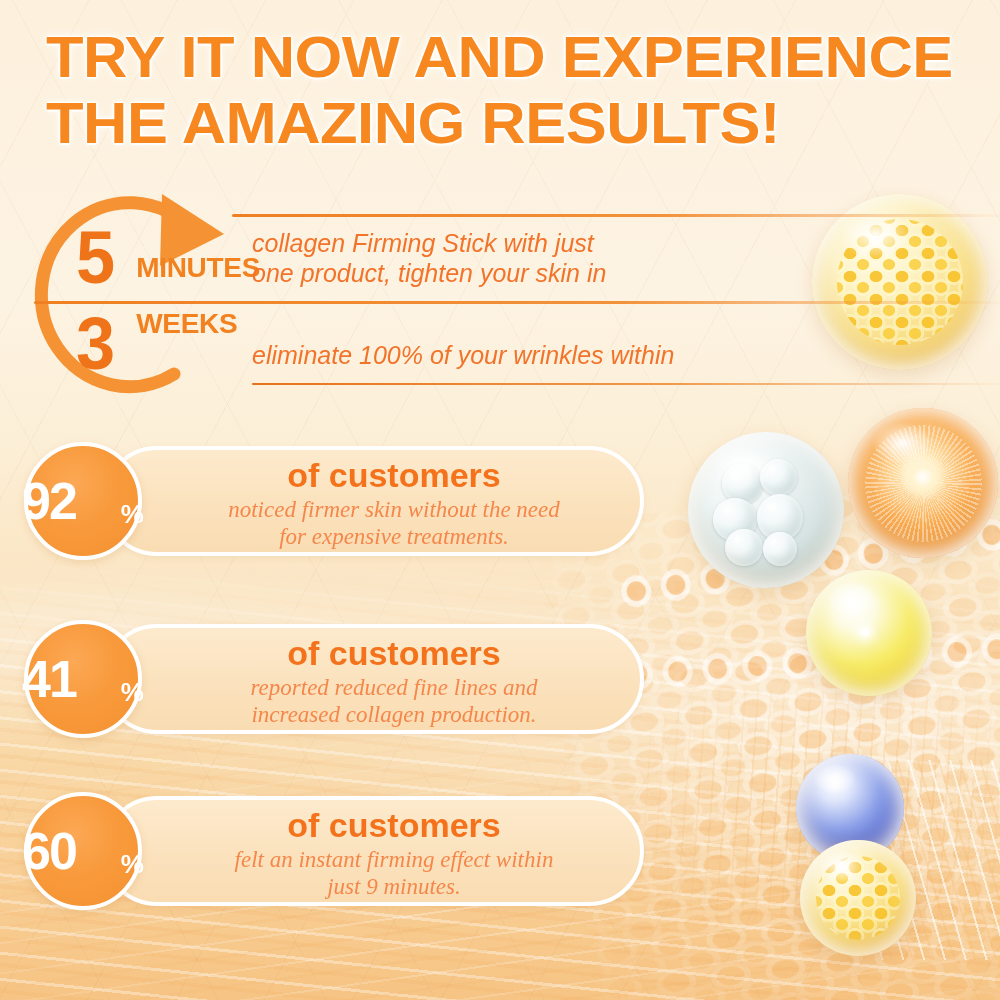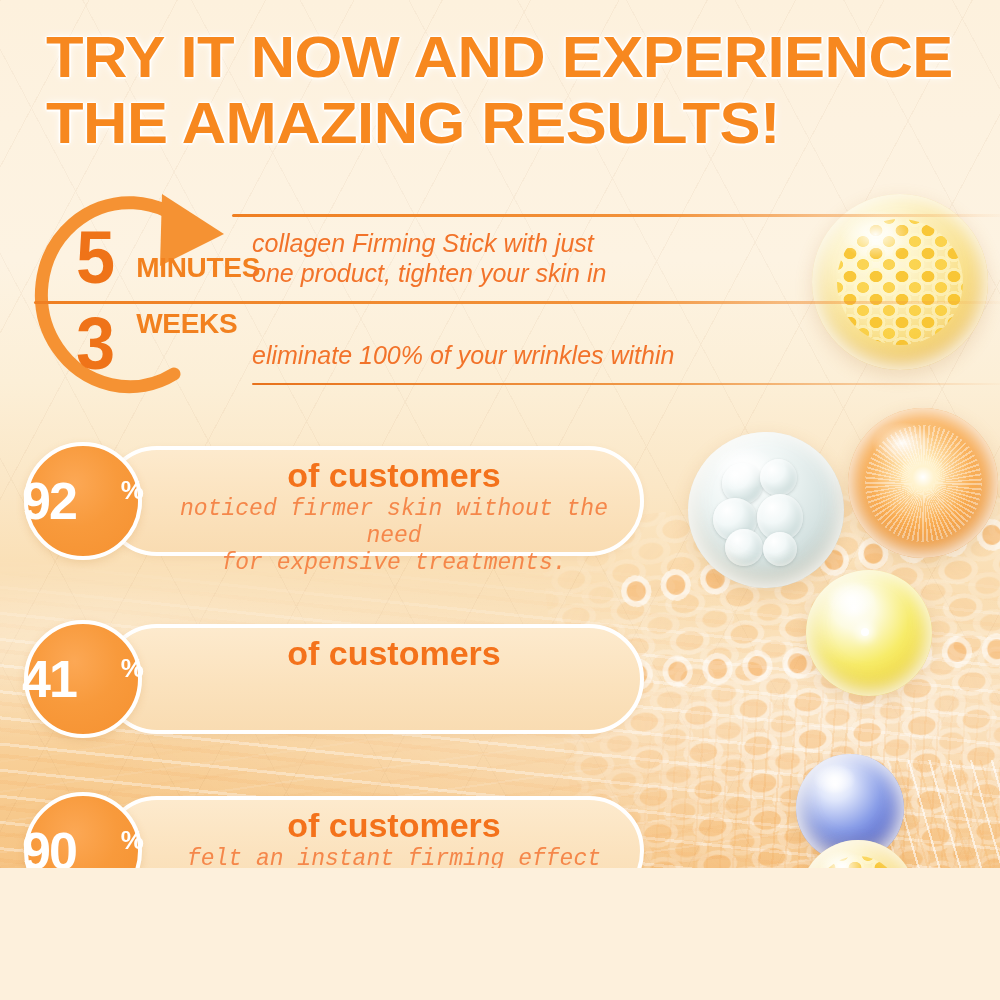--- a/index.html
+++ b/index.html
@@ -2,21 +2,21 @@
 <html><head>
 <meta charset="utf-8">
 <style>
   html,body{margin:0;padding:0;}
   body{
     width:1000px;height:1000px;overflow:hidden;
     font-family:"Liberation Sans", sans-serif;
     background:#fdf0dc;
   }
   #poster{
-    position:relative;width:1000px;height:868px;overflow:hidden;
+    position:relative;width:1000px;height:1000px;overflow:hidden;
     background:
       linear-gradient(180deg,
         #fdf1dd 0%,
         #fdf2e0 14%,
         #fdf3e2 30%,
         #fcefd7 44%,
         #fbe7c6 56%,
         #fadfb5 66%,
         #f9d8a6 76%,
         #f8d099 86%,
@@ -227,37 +227,37 @@
   }
   .stat-badge{
     position:absolute;left:0;top:0;width:118px;height:118px;border-radius:50%;
     background:radial-gradient(circle at 42% 34%, #fca855 0%, #f89a3c 45%, #f59130 100%);
     border:4px solid #ffffff;
     box-sizing:border-box;
     display:flex;align-items:center;justify-content:center;
     box-shadow:0 3px 8px rgba(200,130,50,.20);
     z-index:3;
   }
-  .stat-badge .pct-wrap{display:flex;align-items:flex-start;line-height:1;gap:44px;}
+  .stat-badge .pct-wrap{display:flex;align-items:flex-end;line-height:1;gap:44px;}
   .stat-badge .pct-num{
     font-size:52px;font-weight:700;color:#ffffff;letter-spacing:-2px;
     font-family:"Liberation Sans", sans-serif;
   }
   .stat-badge .pct-sign{
     font-size:26px;font-weight:700;color:#ffffff;margin-top:2px;margin-left:1px;
     font-family:"Liberation Sans", sans-serif;
   }
   .stat-text{position:absolute;left:146px;top:14px;right:26px;z-index:4;text-align:center;}
   .stat-title{
     font-size:34px;font-weight:700;color:#f4721b;line-height:38px;
     font-family:"Liberation Sans", sans-serif;
   }
   .stat-desc{
     font-size:23px;font-style:italic;color:#f5874a;line-height:27px;margin-top:2px;
-    font-family:Liberation Mono, monospace;
+    font-family:Liberation Serif, serif;
     white-space:pre-line;
   }
 </style>
 </head>
 <body>
 
 <div id="poster">
 
   <div class="bg-layer watermark"></div>
   <div class="bg-layer waves"></div>
@@ -361,31 +361,33 @@
   <div class="stat-row" id="stat-row-1">
     <div class="stat-pill"></div>
     <div class="stat-badge">
       <span class="pct-wrap">
         <span class="pct-num">41</span>
         <span class="pct-sign">%</span>
       </span>
     </div>
     <div class="stat-text">
       <div class="stat-title">of customers</div>
+      <div class="stat-desc">reported reduced fine lines and
+increased collagen production.</div>
     </div>
   </div>
 
   <div class="stat-row" id="stat-row-2">
     <div class="stat-pill"></div>
     <div class="stat-badge">
       <span class="pct-wrap">
-        <span class="pct-num">90</span>
+        <span class="pct-num">60</span>
         <span class="pct-sign">%</span>
       </span>
     </div>
     <div class="stat-text">
       <div class="stat-title">of customers</div>
       <div class="stat-desc">felt an instant firming effect within
-just 7 minutes.</div>
+just 9 minutes.</div>
     </div>
   </div>
 
 </div>
 
 </body></html>

